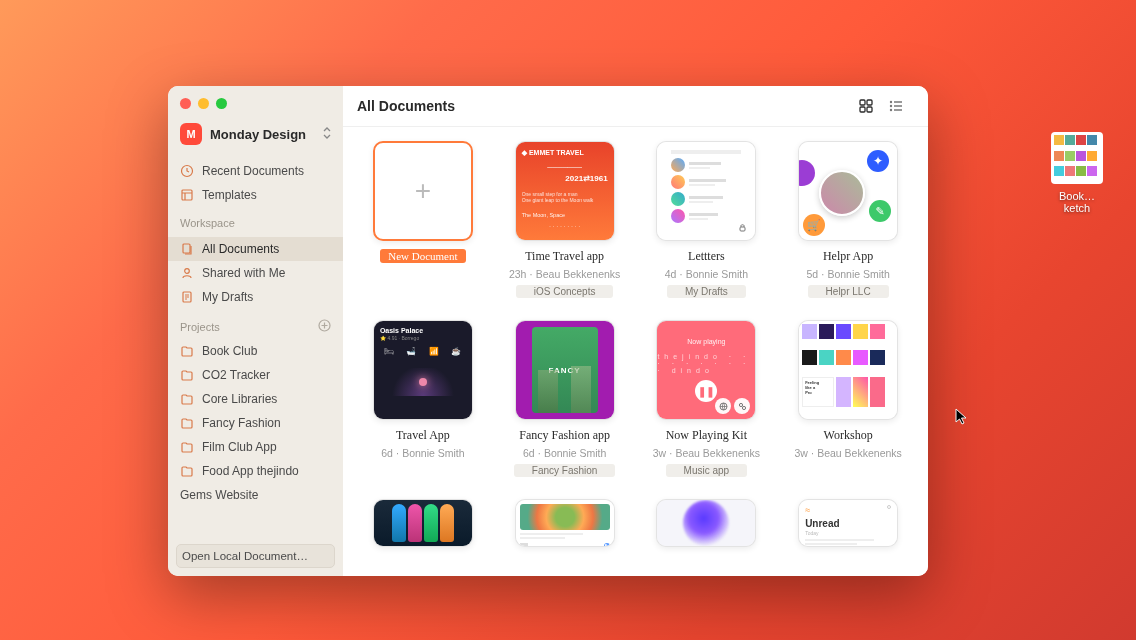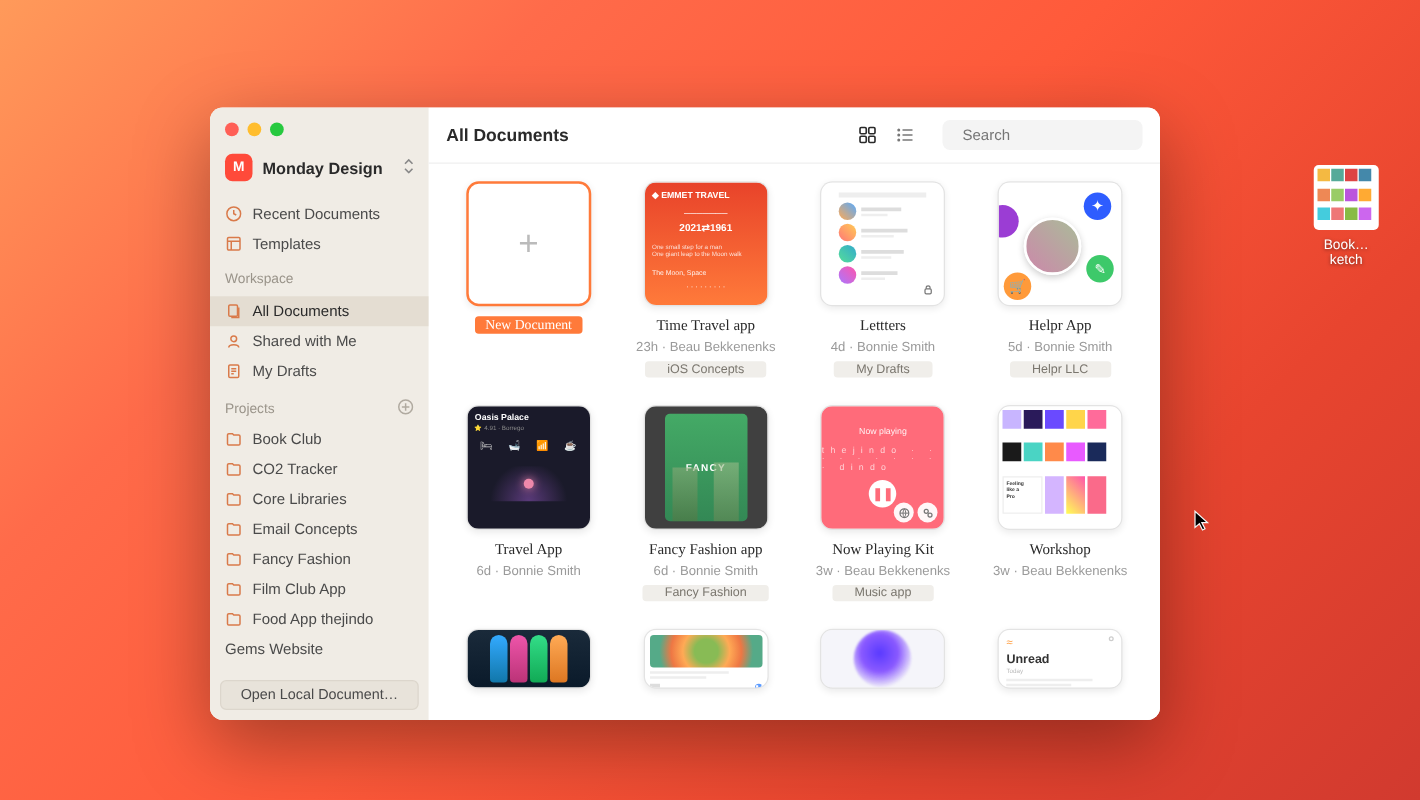--- a/index.html
+++ b/index.html
@@ -115,21 +115,21 @@
 .sb-icon.folder { color: #d97a4a; }
 .sb-item-label { color: #4a4a4a; }
 .sb-item.active .sb-item-label { color: #2a2a2a; }
 .sidebar-scroll { flex: 1; overflow: hidden; }
 .open-local {
   margin: 8px;
   padding: 5px;
   background: #e8e3da;
   border: 1px solid #dcd6cc;
   border-radius: 5px;
-  text-align: center;
+  text-align: left;
   font-size: 11.5px;
   color: #4a4a4a;
 }
 
 .main {
   flex: 1;
   display: flex;
   flex-direction: column;
   background: #fff;
 }
@@ -366,26 +366,20 @@
             <span class="sb-icon folder"><svg width="14" height="14" viewBox="0 0 14 14">
                 <path d="M2 4 L2 11 C2 11.5 2.5 12 3 12 L11 12 C11.5 12 12 11.5 12 11 L12 5 C12 4.5 11.5 4 11 4 L7 4 L6 3 L3 3 C2.5 3 2 3.5 2 4 Z" stroke="currentColor" fill="none" stroke-width="1.2"></path>
               </svg></span>
             <span class="sb-item-label">CO2 Tracker</span>
           </div>
           <div class="sb-item">
             <span class="sb-icon folder"><svg width="14" height="14" viewBox="0 0 14 14">
                 <path d="M2 4 L2 11 C2 11.5 2.5 12 3 12 L11 12 C11.5 12 12 11.5 12 11 L12 5 C12 4.5 11.5 4 11 4 L7 4 L6 3 L3 3 C2.5 3 2 3.5 2 4 Z" stroke="currentColor" fill="none" stroke-width="1.2"></path>
               </svg></span>
             <span class="sb-item-label">Core Libraries</span>
-          </div>
-          <div class="sb-item">
-            <span class="sb-icon folder"><svg width="14" height="14" viewBox="0 0 14 14">
-                <path d="M2 4 L2 11 C2 11.5 2.5 12 3 12 L11 12 C11.5 12 12 11.5 12 11 L12 5 C12 4.5 11.5 4 11 4 L7 4 L6 3 L3 3 C2.5 3 2 3.5 2 4 Z" stroke="currentColor" fill="none" stroke-width="1.2"></path>
-              </svg></span>
-            <span class="sb-item-label">Email Concepts</span>
           </div>
           <div class="sb-item">
             <span class="sb-icon folder"><svg width="14" height="14" viewBox="0 0 14 14">
                 <path d="M2 4 L2 11 C2 11.5 2.5 12 3 12 L11 12 C11.5 12 12 11.5 12 11 L12 5 C12 4.5 11.5 4 11 4 L7 4 L6 3 L3 3 C2.5 3 2 3.5 2 4 Z" stroke="currentColor" fill="none" stroke-width="1.2"></path>
               </svg></span>
             <span class="sb-item-label">Fancy Fashion</span>
           </div>
           <div class="sb-item">
             <span class="sb-icon folder"><svg width="14" height="14" viewBox="0 0 14 14">
                 <path d="M2 4 L2 11 C2 11.5 2.5 12 3 12 L11 12 C11.5 12 12 11.5 12 11 L12 5 C12 4.5 11.5 4 11 4 L7 4 L6 3 L3 3 C2.5 3 2 3.5 2 4 Z" stroke="currentColor" fill="none" stroke-width="1.2"></path>
@@ -425,42 +419,35 @@
           <svg width="16" height="16" viewBox="0 0 16 16">
               <circle cx="3" cy="4" r="1.2" fill="currentColor"></circle>
               <path d="M6 4 L14 4" stroke="currentColor" stroke-width="1.3"></path>
               <circle cx="3" cy="8" r="1.2" fill="currentColor"></circle>
               <path d="M6 8 L14 8" stroke="currentColor" stroke-width="1.3"></path>
               <circle cx="3" cy="12" r="1.2" fill="currentColor"></circle>
               <path d="M6 12 L14 12" stroke="currentColor" stroke-width="1.3"></path>
             </svg>
         </div>
       </div>
-      <div class="search-box">
-        <svg width="13" height="13" viewBox="0 0 13 13">
-            <circle cx="5.5" cy="5.5" r="4" stroke="currentColor" fill="none" stroke-width="1.3"></circle>
-            <path d="M9 9 L12 12" stroke="currentColor" stroke-width="1.3"></path>
-          </svg>
-        <input type="text" placeholder="Search" style="">
-      </div>
     </div>
 
     <div class="grid">
       <div class="doc new-doc">
         <div class="doc-thumb">
             <span class="plus">+</span>
           </div>
         <div class="doc-title">New Document</div>
       </div>
       <div id="docs-container" style="display:contents"><div class="doc">
             <div class="doc-thumb">
               <div style="width:100%;height:100%;background:linear-gradient(180deg,#e8432a,#ff7a3a);color:#fff;font-size:6px;padding:6px;line-height:1.3">
                 <div style="font-size:7px;font-weight:bold">◆ EMMET TRAVEL</div>
                 <div style="text-align:center;font-size:7px;margin-top:6px">───────</div>
-                <div style="display:flex;justify-content:center;font-size:8px;font-weight:bold;margin-top:2px">
+                <div style="display:flex;justify-content:flex-end;font-size:8px;font-weight:bold;margin-top:2px">
                   <span>2021</span>
                   <span>⇄</span>
                   <span>1961</span>
                 </div>
                 <div style="font-size:5px;margin-top:6px;opacity:0.8">One small step for a man<br>One giant leap to the Moon walk</div>
                 <div style="font-size:5.5px;margin-top:8px;opacity:0.9">The Moon, Space</div>
                 <div style="text-align:center;margin-top:4px">· · · · · · · · ·</div>
               </div>
             </div>
     <div class="doc-title">Time Travel app</div>
@@ -545,21 +532,21 @@
                 </div>
                 <div style="margin-top:12px;height:28px;background:radial-gradient(circle at 50% 100%,#5a3a7a 0%,#1a1a2a 60%);border-radius:4px;position:relative">
                   <div style="position:absolute;left:50%;top:50%;transform:translate(-50%,-50%);width:8px;height:8px;border-radius:50%;background:#e8a;box-shadow:0 0 8px #e8a"></div>
                 </div>
               </div>
             </div>
     <div class="doc-title">Travel App</div>
     <div class="doc-meta">6d · Bonnie Smith</div>
     </div><div class="doc">
             <div class="doc-thumb">
-              <div style="width:100%;height:100%;background:#404040;display:flex;justify-content:center;padding:6px 16px">
+              <div style="width:100%;height:100%;background:#a21caf;display:flex;justify-content:center;padding:6px 16px">
                 <div style="width:100%;background:linear-gradient(180deg,#4a6,#385);border-radius:4px;position:relative;overflow:hidden">
                   <div style="position:absolute;top:50%;left:50%;transform:translate(-50%,-50%);color:#fff;font-size:8px;font-weight:bold;letter-spacing:1px">FANCY</div>
                   <div style="position:absolute;bottom:0;left:10%;width:30%;height:50%;background:linear-gradient(180deg,#8a7,#574);opacity:0.6"></div>
                   <div style="position:absolute;bottom:0;right:10%;width:30%;height:55%;background:linear-gradient(180deg,#9b8,#685);opacity:0.6"></div>
                 </div>
               </div>
             </div>
     <div class="doc-title">Fancy Fashion app</div>
     <div class="doc-meta">6d · Bonnie Smith</div>
     <div class="doc-tag">Fancy Fashion</div>

